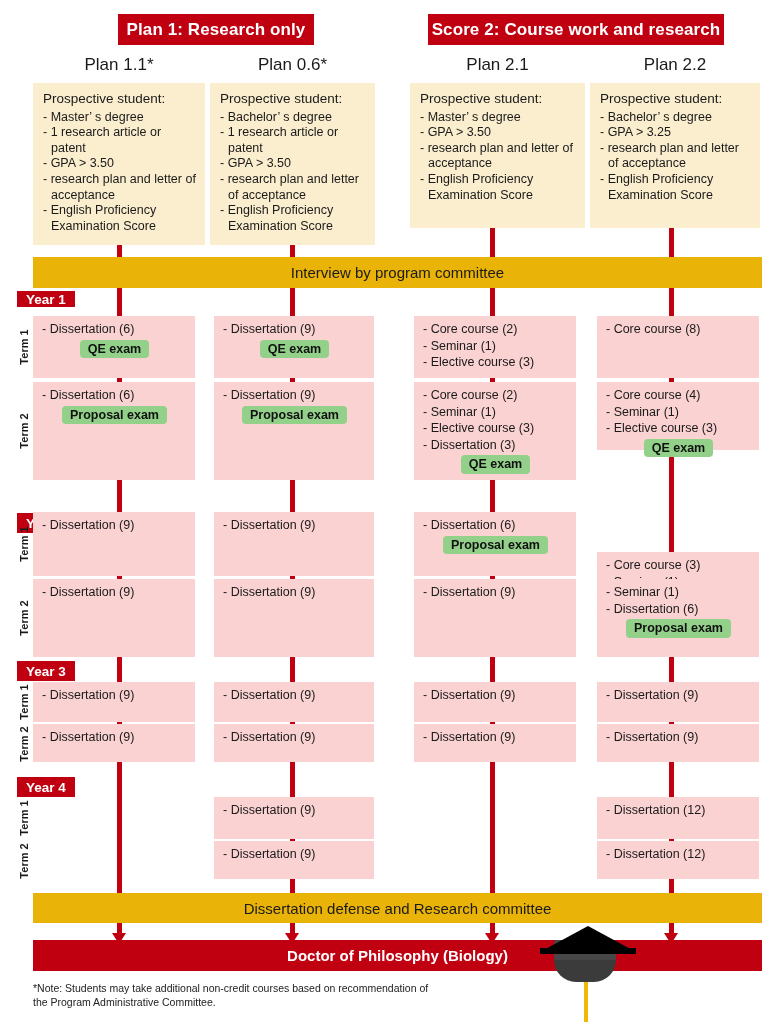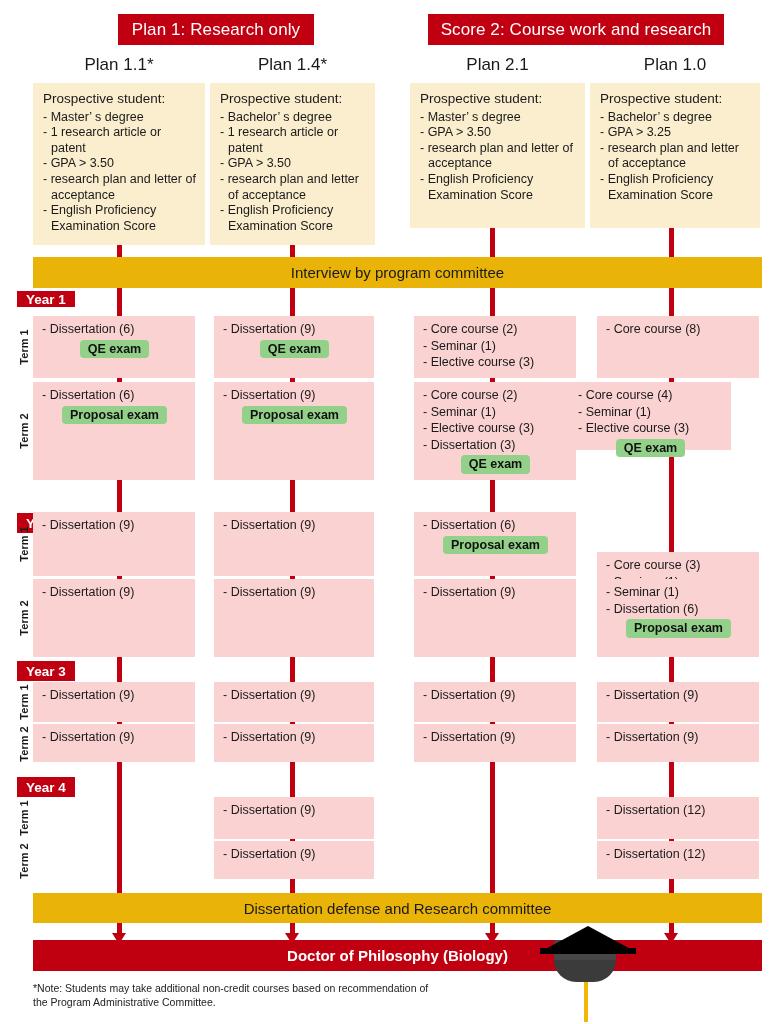--- a/index.html
+++ b/index.html
@@ -9,21 +9,21 @@
     font-family:"Liberation Sans", sans-serif;
     color:#1a1a1a;
     position:relative;
     overflow:hidden;
   }
   .abs { position:absolute; box-sizing:border-box; }
 
   
   .plan-banner{
     background:#c00011; color:#ffffff;
-    font-size:17px; font-weight:400;
+    font-size:17px; font-weight:700;
     display:flex; align-items:center; justify-content:center;
     letter-spacing:.1px;
   }
   
   .plan-title{
     font-size:17px; color:#1a1a1a; text-align:center;
     display:flex; align-items:center; justify-content:center;
   }
   
   .cream-box{
@@ -92,23 +92,23 @@
     border-bottom:26px solid #000000;
   }
 </style>
 </head>
 <body>
 
 <div class="abs plan-banner" style="left:118px;top:14px;width:196px;height:31px;">Plan 1: Research only</div>
 <div class="abs plan-banner" style="left:428px;top:14px;width:296px;height:31px;">Score 2: Course work and research</div>
 
 <div class="abs plan-title" style="left:33px;top:53px;width:172px;height:24px;">Plan 1.1*</div>
-<div class="abs plan-title" style="left:210px;top:53px;width:165px;height:24px;">Plan 1.4*</div>
+<div class="abs plan-title" style="left:210px;top:53px;width:165px;height:24px;">Plan 0.6*</div>
 <div class="abs plan-title" style="left:410px;top:53px;width:175px;height:24px;">Plan 2.1</div>
-<div class="abs plan-title" style="left:590px;top:53px;width:170px;height:24px;">Plan 1.0</div>
+<div class="abs plan-title" style="left:590px;top:53px;width:170px;height:24px;">Plan 2.2</div>
 
 <div class="abs cream-box" style="left:33px;top:83px;width:172px;height:162px;">
   <span class="hdr">Prospective student:</span>
   <ul>
     <li>- Master’ s degree</li>
     <li>- 1 research article or patent</li>
     <li>- GPA &gt; 3.50</li>
     <li>- research plan and letter of acceptance</li>
     <li>- English Proficiency Examination Score</li>
   </ul>
@@ -226,21 +226,21 @@
 </div>
 <div class="abs pink-box" style="left:414px;top:382px;width:162px;height:98px;">
   <ul>
     <li>- Core course (2)</li>
     <li>- Seminar (1)</li>
     <li>- Elective course (3)</li>
     <li>- Dissertation (3)</li>
   </ul>
   <div class="chip-row"><span class="exam-chip">QE exam</span></div>
 </div>
-<div class="abs pink-box" style="left:569px;top:382px;width:162px;height:68px;">
+<div class="abs pink-box" style="left:597px;top:382px;width:162px;height:68px;">
   <ul>
     <li>- Core course (4)</li>
     <li>- Seminar (1)</li>
     <li>- Elective course (3)</li>
   </ul>
   <div class="chip-row"><span class="exam-chip">QE exam</span></div>
 </div>
 
 <div class="abs pink-box" style="left:33px;top:512px;width:162px;height:64px;">
   <ul>

